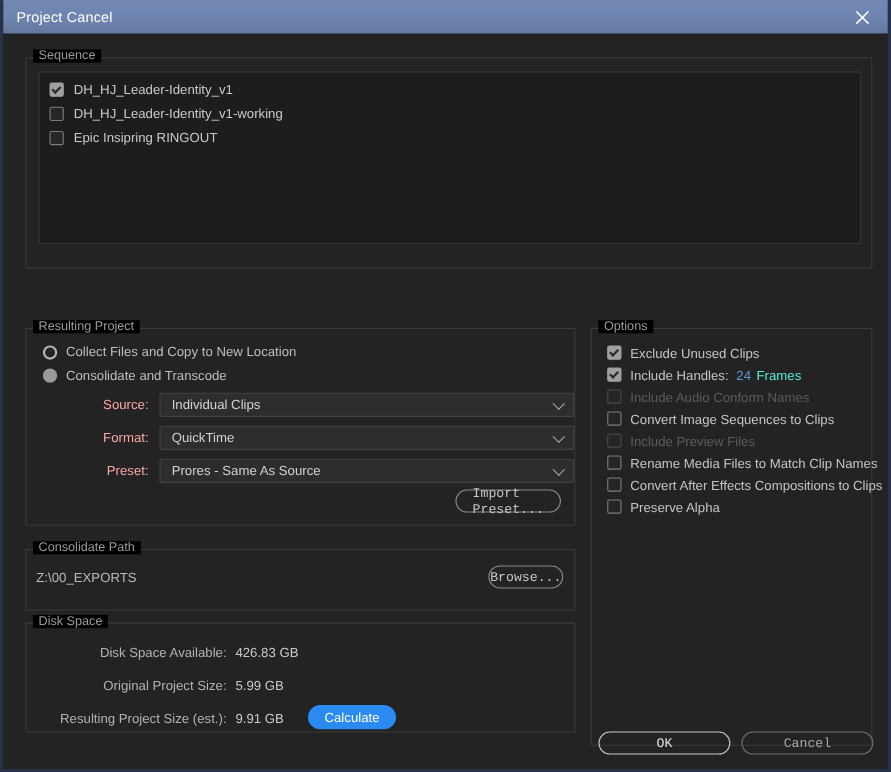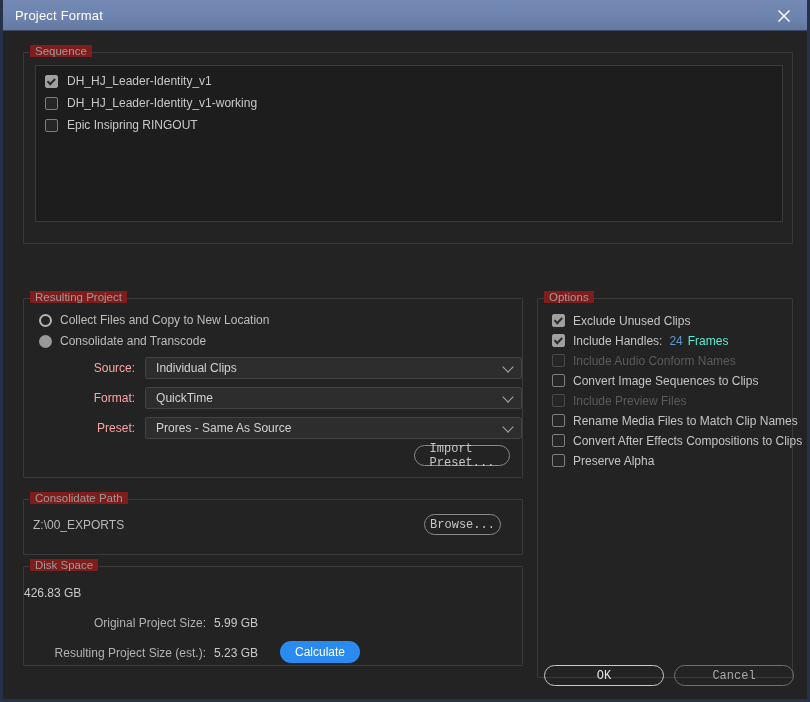--- a/index.html
+++ b/index.html
@@ -55,21 +55,21 @@
   
   .group {
     position: absolute;
     border: 1px solid #3a3a3a;
     border-radius: 1px;
   }
   .group > .legend {
     position: absolute;
     top: -8px; left: 6px;
     padding: 0 5px;
-    background: #7f1d1d;
+    background: #000000;
     color: #9a9a9a;
     font-size: 11.5px;
     white-space: nowrap;
   }
 
   
   #grp-sequence { left: 20px; top: 21px; width: 770px; height: 192px; }
   #seq-list {
     position: absolute;
     left: 11px; top: 12px;
@@ -242,22 +242,22 @@
   
   #grp-dest { left: 20px; top: 468px; width: 500px; height: 56px; }
   #dest-path {
     position: absolute;
     left: 9px; top: 18px;
     color: #b9b9b9;
     font-size: 12px;
   }
   #browse-btn {
     position: absolute;
-    right: 21px; top: 14px;
-    width: 77px;
+    right: 10px; top: 14px;
+    width: 68px;
   }
 
   
   #grp-disk { left: 20px; top: 535px; width: 500px; height: 100px; }
   .disk-row {
     position: absolute;
     left: 0;
     display: flex;
     align-items: center;
     height: 16px;
@@ -309,21 +309,21 @@
     border: 1px solid #707070;
     color: #a8a8a8;
   }
 </style>
 </head>
 <body>
 
 <div id="window">
 
   <div id="titlebar">
-    <span class="title">Project Format</span>
+    <span class="title">Project Cancel</span>
     <div id="close-btn">
       <svg width="14" height="14" viewBox="0 0 14 14" aria-hidden="true">
         <line x1="1.5" y1="1.5" x2="12.5" y2="12.5" stroke="#ffffff" stroke-width="1.4"></line>
         <line x1="12.5" y1="1.5" x2="1.5" y2="12.5" stroke="#ffffff" stroke-width="1.4"></line>
       </svg>
     </div>
   </div>
 
   <div id="body">
 
@@ -438,31 +438,32 @@
     <div class="group" id="grp-dest">
       <span class="legend">Consolidate Path</span>
       <span id="dest-path">Z:\00_EXPORTS</span>
       <div class="pill" id="browse-btn">Browse...</div>
     </div>
 
     <div class="group" id="grp-disk">
       <span class="legend">Disk Space</span>
 
       <div class="disk-row" id="dr1">
+        <span class="dlabel">Disk Space Available:</span>
         <span class="dval">426.83 GB</span>
       </div>
 
       <div class="disk-row" id="dr2">
         <span class="dlabel">Original Project Size:</span>
         <span class="dval">5.99 GB</span>
       </div>
 
       <div class="disk-row" id="dr3">
         <span class="dlabel">Resulting Project Size (est.):</span>
-        <span class="dval">5.23 GB</span>
+        <span class="dval">9.91 GB</span>
       </div>
 
       <div id="calculate-btn">Calculate</div>
     </div>
 
     <div class="pill" id="ok-btn">OK</div>
     <div class="pill" id="cancel-btn">Cancel</div>
 
   </div>
 </div>

